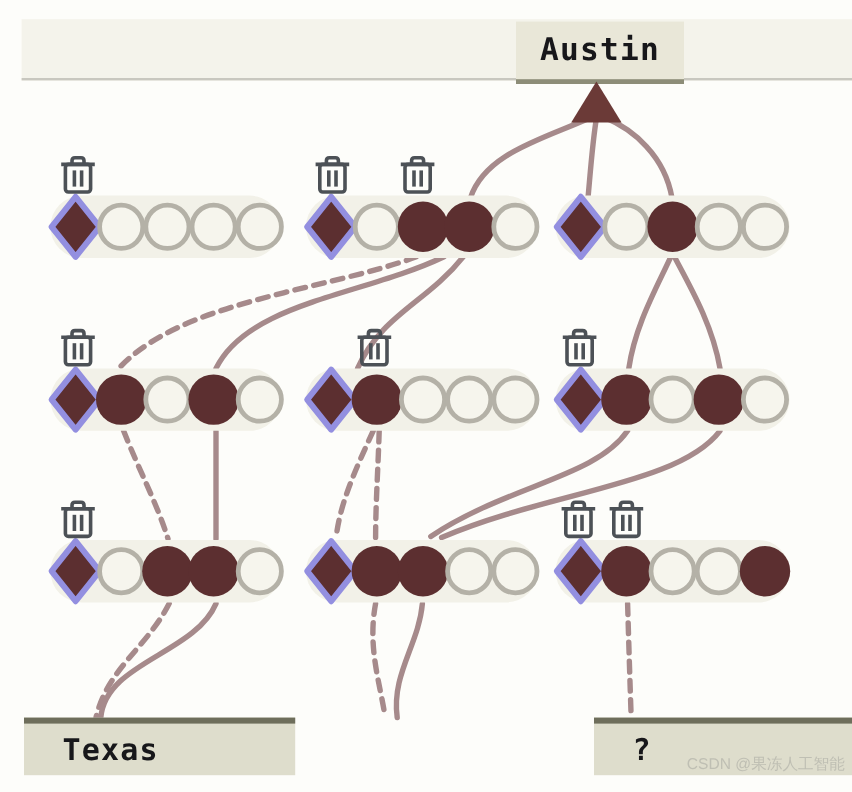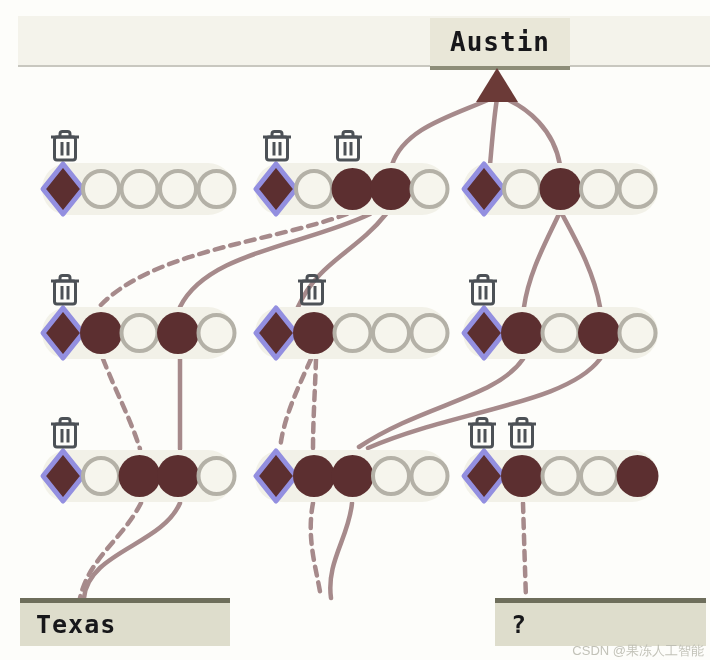--- a/index.html
+++ b/index.html
@@ -18,28 +18,28 @@
     position:absolute;left:430px;top:18px;width:140px;height:48px;
     background:#e9e7d8;border-bottom:4px solid #8d8d78;z-index:2;
     display:flex;align-items:center;justify-content:center;
     font-size:26px;font-weight:bold;color:#17171a;letter-spacing:1px;
   }
   #diagram{position:absolute;left:0;top:0;z-index:3;}
   .word-box{
     position:absolute;top:598px;height:43px;
     background:#deddcc;border-top:5px solid #6e6e5b;z-index:4;
     display:flex;align-items:center;
-    padding-left:16px;box-sizing:content-box;
+    padding-left:32px;box-sizing:content-box;
     font-size:25px;font-weight:bold;color:#17171a;letter-spacing:1px;
   }
   .word-texas{left:20px;width:194px;}
   .word-capital{left:263px;width:182px;}
   .word-q{left:495px;width:195px;}
   .watermark{
-    position:absolute;right:6px;bottom:0;z-index:5;
+    position:absolute;right:6px;bottom:14px;z-index:5;
     font-family:"Liberation Sans",sans-serif;
     font-size:13px;color:rgba(187,187,176,0.9);
   }
 </style>
 </head>
 <body>
 
 <div class="stage">
 
   <div class="top-strip"></div>

